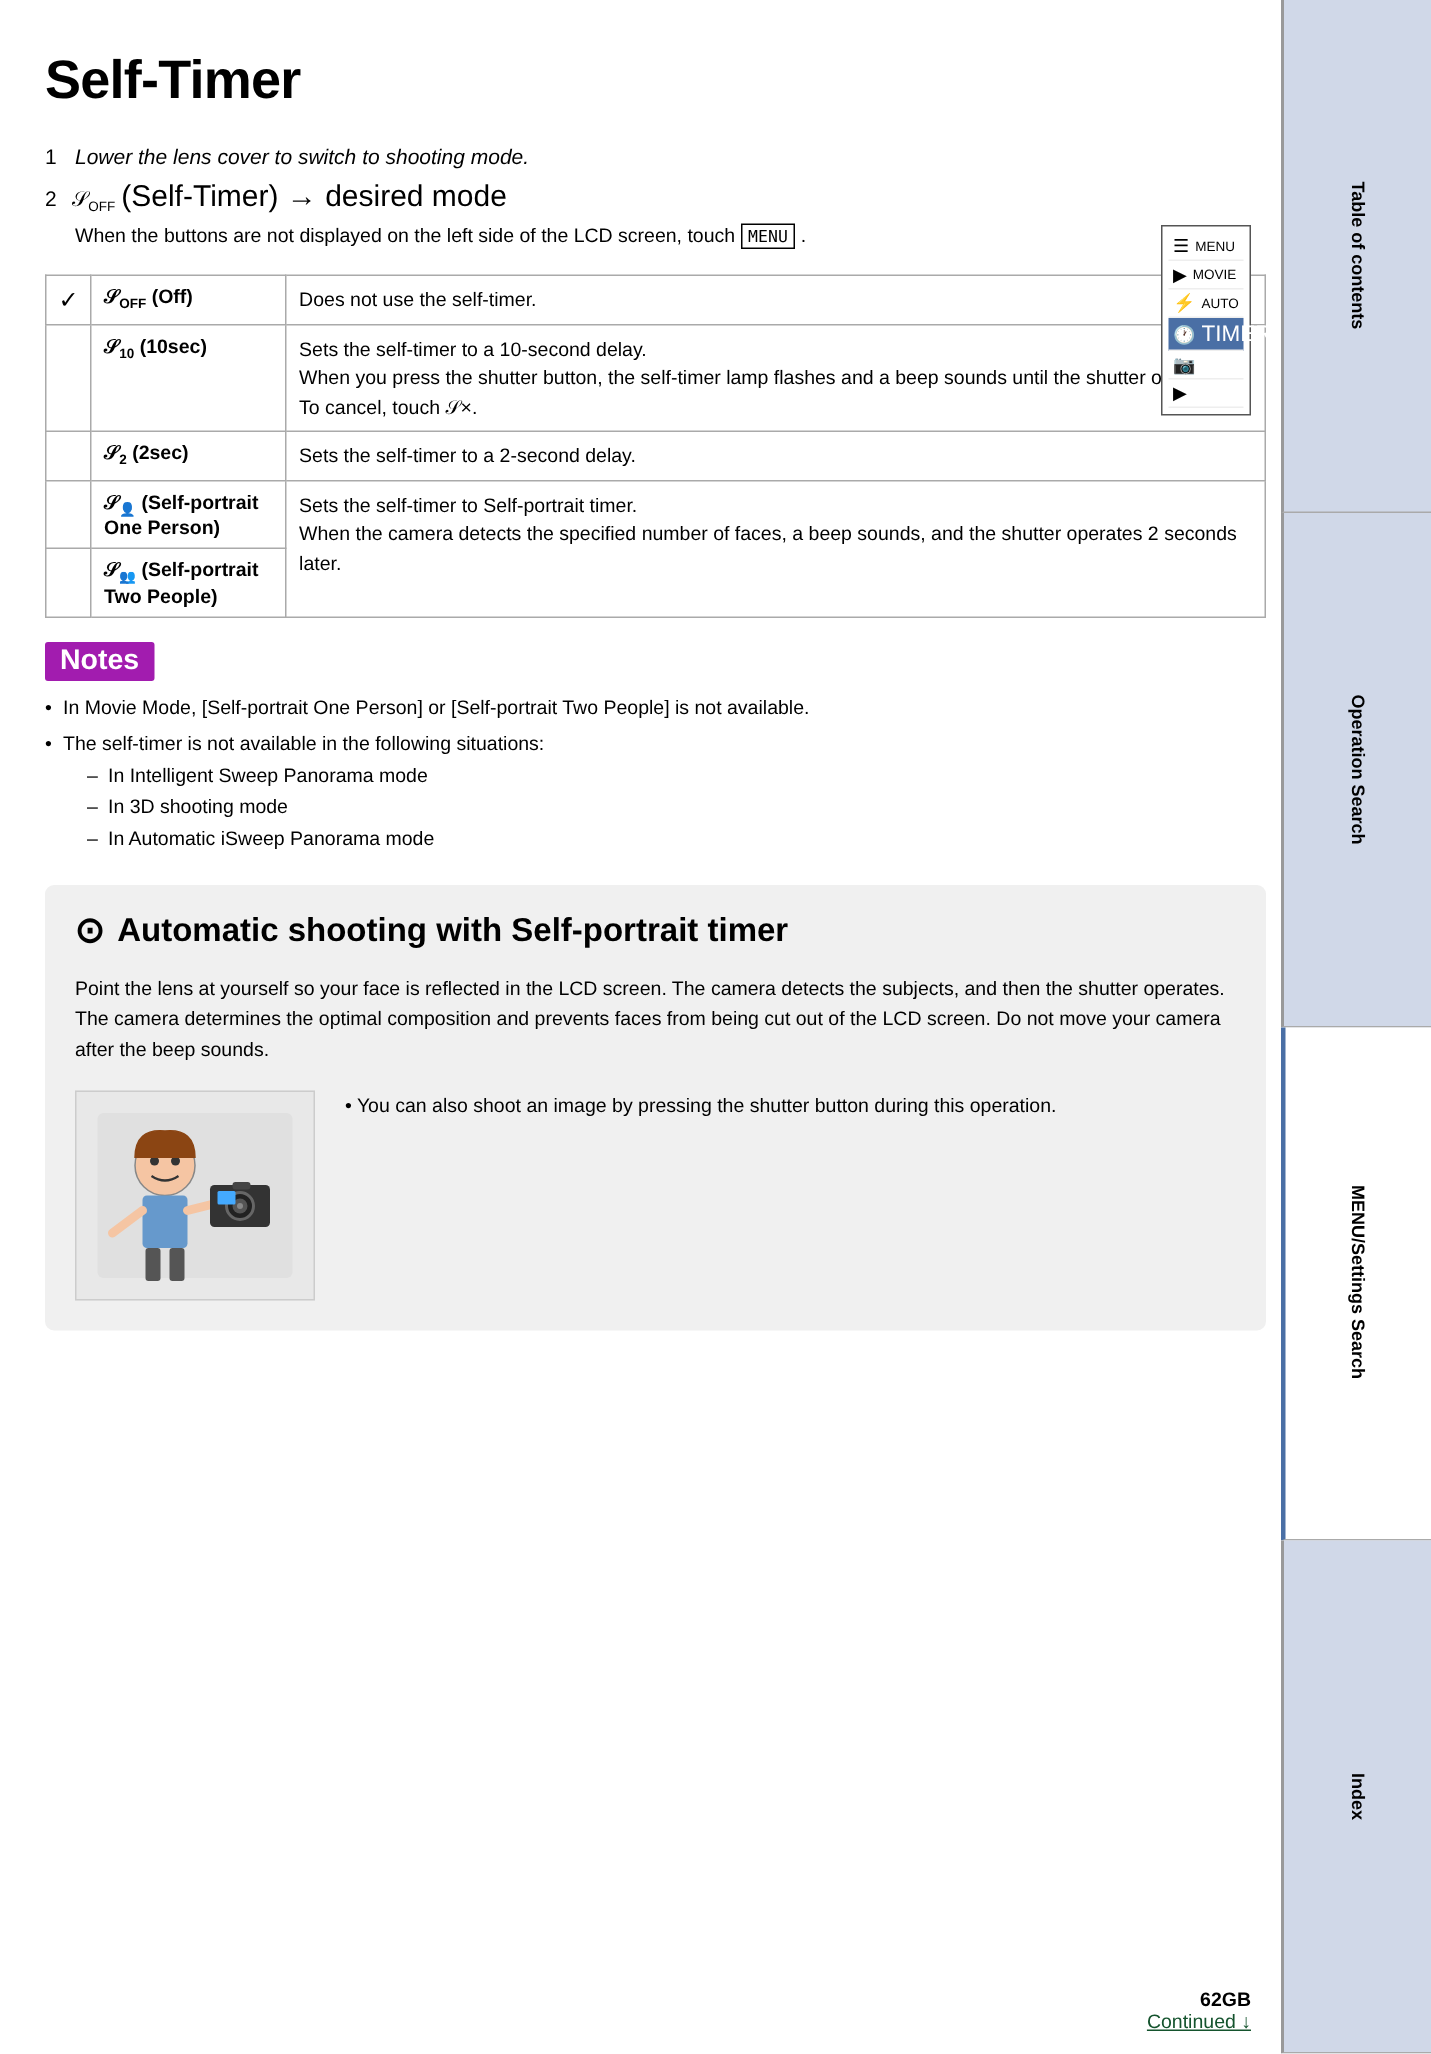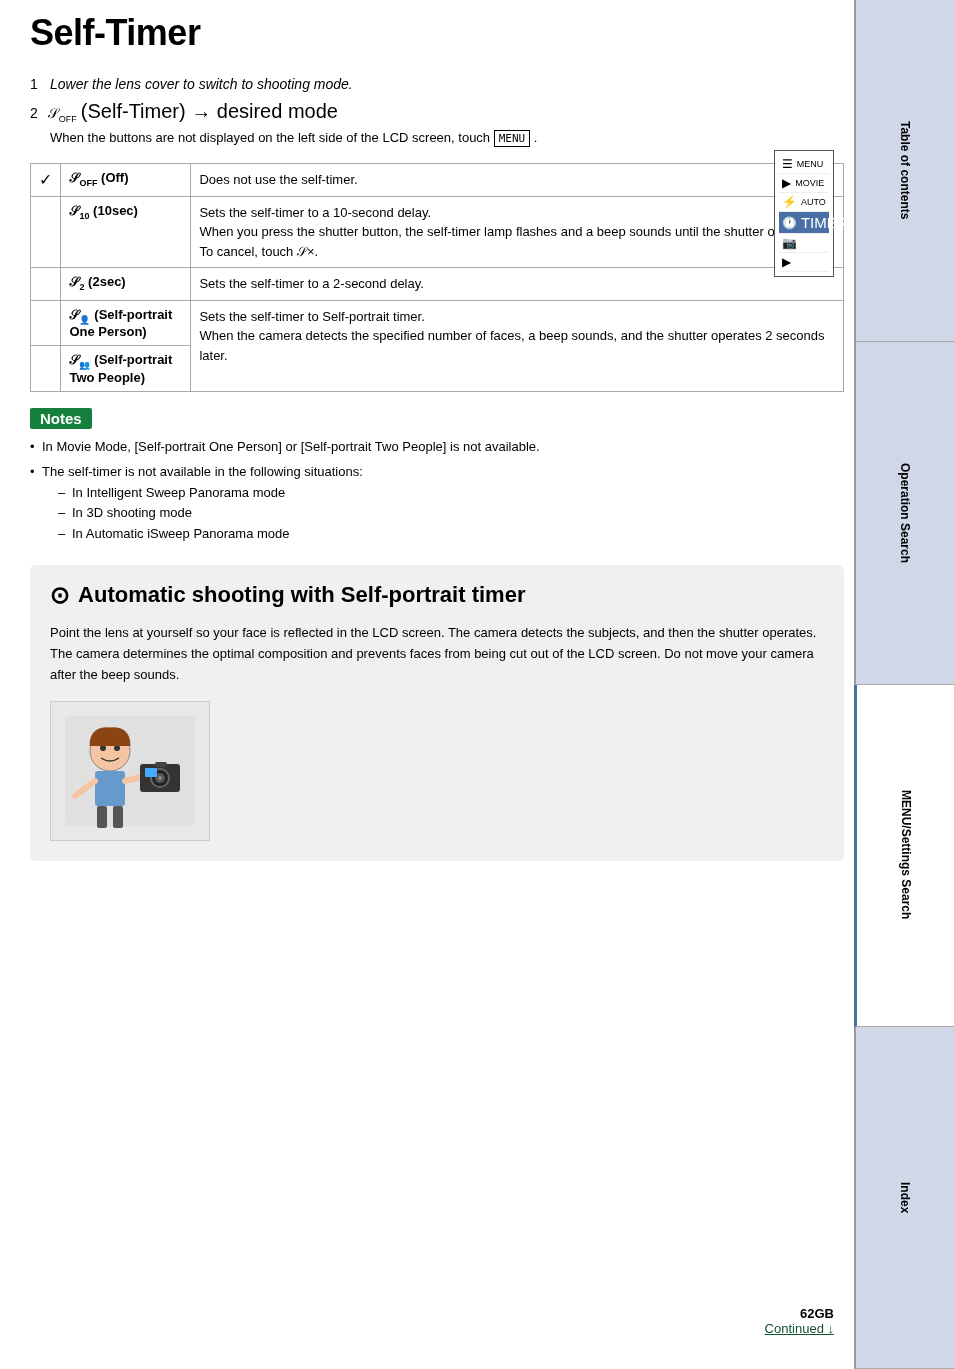--- a/index.html
+++ b/index.html
@@ -9,21 +9,21 @@
       background: #fff;
       width: 954px;
       min-height: 1369px;
       position: relative;
       color: #000;
     }
 
     .main-content {
       margin-left: 30px;
       margin-right: 110px;
-      padding-top: 12px;
+      padding-top: 32px;
     }
 
     h1.page-title {
       font-size: 36px;
       font-weight: bold;
       color: #000;
       margin-bottom: 22px;
       letter-spacing: -0.5px;
     }
 
@@ -91,25 +91,25 @@
 
     .checkmark-cell {
       width: 28px;
       text-align: center;
       font-size: 16px;
       vertical-align: middle;
     }
 
     
     .notes-box {
-      background: #15803d;
+      background: #a21caf;
       color: #fff;
       display: inline-block;
       padding: 2px 10px;
-      font-size: 15px;
+      font-size: 19px;
       font-weight: bold;
       margin-bottom: 8px;
       border-radius: 2px;
     }
 
     .notes-list {
       list-style: none;
       margin-bottom: 20px;
       font-size: 13px;
       line-height: 1.6;
@@ -261,21 +261,21 @@
       color: #fff;
     }
 
     .cam-icon {
       font-size: 12px;
     }
 
     
     .page-footer {
       position: absolute;
-      bottom: 33px;
+      bottom: 14px;
       right: 120px;
       font-size: 12px;
       text-align: right;
     }
 
     .page-num {
       font-size: 13px;
       font-weight: bold;
     }
 
@@ -415,20 +415,23 @@
           <circle cx="48" cy="42" r="3" fill="#333"></circle>
           <circle cx="62" cy="42" r="3" fill="#333"></circle>
           <path d="M46 52 Q55 58 64 52" stroke="#333" stroke-width="1.5" fill="none"></path>
 
           <path d="M35 40 Q35 20 55 22 Q75 20 75 40" fill="#8B4513" stroke="#8B4513"></path>
 
           <rect x="42" y="100" width="10" height="22" fill="#555" rx="2"></rect>
           <rect x="58" y="100" width="10" height="22" fill="#555" rx="2"></rect>
         </svg>
       </div>
+      <div>
+        <p class="portrait-note">You can also shoot an image by pressing the shutter button during this operation.</p>
+      </div>
     </div>
   </div>
 </div>
 
 <div class="camera-menu-img">
   <div class="camera-menu-box">
     <div class="cam-row">
       <span class="cam-icon">☰</span>
       <span style="font-size:9px;">MENU</span>
     </div>

